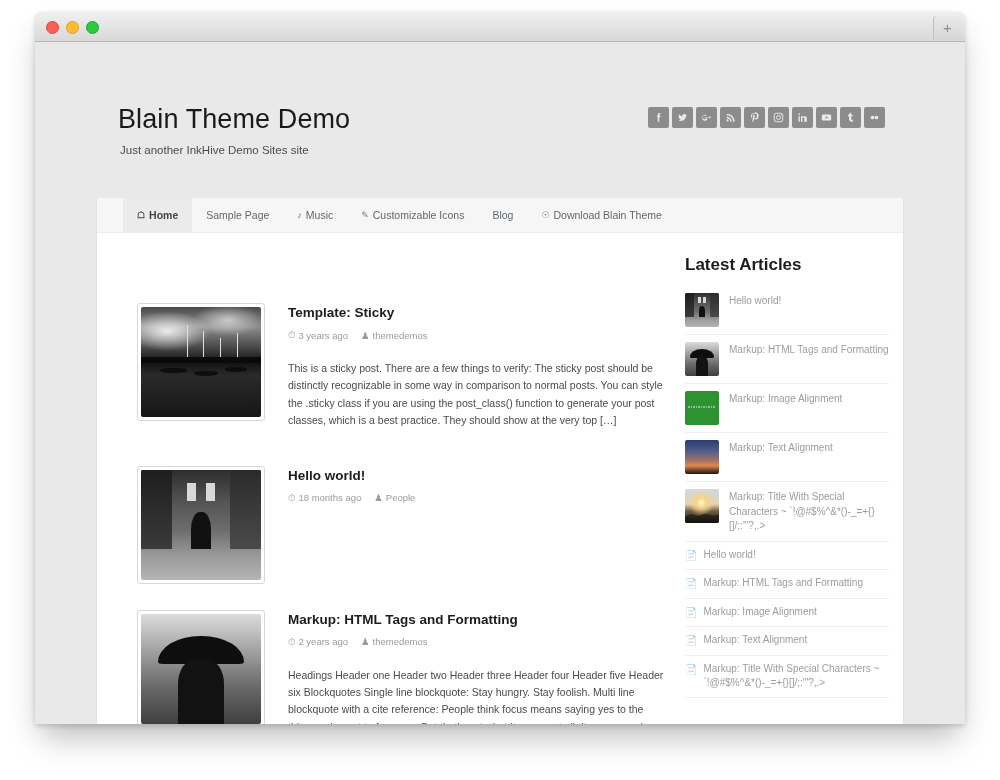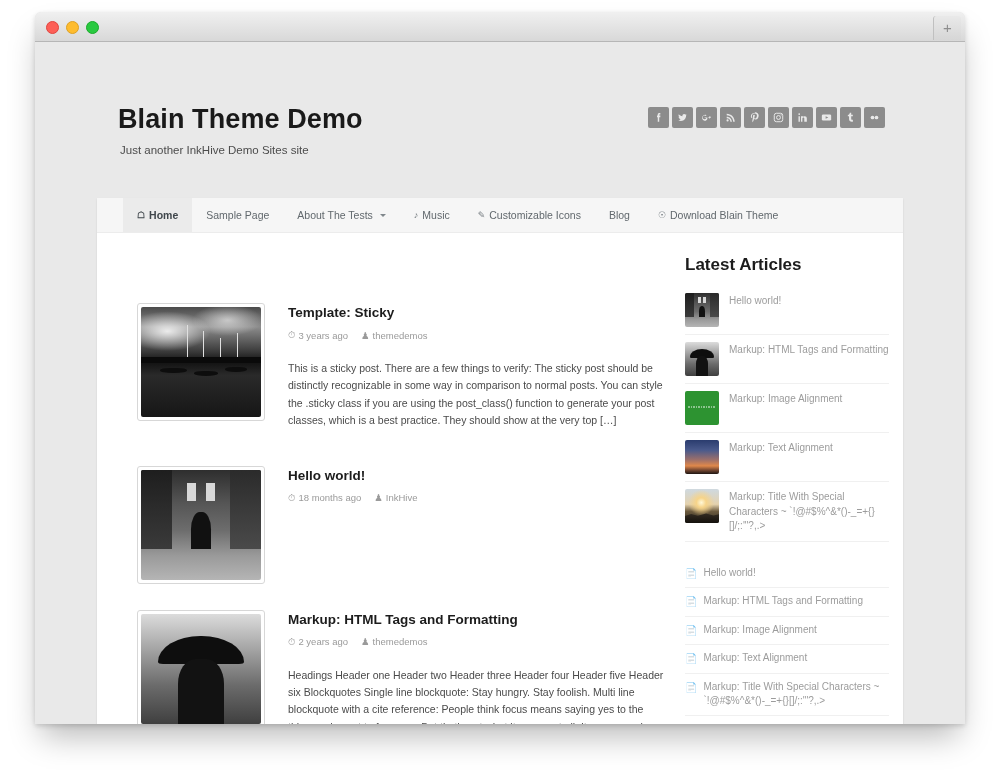--- a/index.html
+++ b/index.html
@@ -81,21 +81,21 @@
     padding: 46px 0 0 0;
     height: 104px;
     box-sizing: border-box;
   }
   .site-title {
     position: absolute;
     left: 83px;
     top: 62px;
     margin: 0;
     font-size: 27px;
-    font-weight: 700;
+    font-weight: 400;
     color: #1a1a1a;
     letter-spacing: 0.1px;
   }
   .site-tagline {
     position: absolute;
     left: 85px;
     top: 102px;
     margin: 0;
     font-size: 11.5px;
     color: #4c4c4c;
@@ -234,21 +234,21 @@
     gap: 3px;
   }
   .post-excerpt {
     margin-top: 19px;
     font-size: 10.5px;
     line-height: 1.65;
     color: #4a4a4a;
   }
 
   
-  .widget { margin-bottom: 18px; }
+  .widget { }
   .widget-title {
     margin: 0 0 11px 0;
     font-size: 17px;
     font-weight: 700;
     color: #1c1c1c;
   }
   .la-item {
     display: flex;
     align-items: flex-start;
     gap: 10px;
@@ -430,24 +430,20 @@
 
     <div class="content-card">
 
       <nav class="nav-bar">
         <div class="nav-item active">
           <span class="nav-ico">☖</span>
           <span>Home</span>
         </div>
         <div class="nav-item">
           <span>Sample Page</span>
-        </div>
-        <div class="nav-item">
-          <span>About The Tests</span>
-          <span class="caret"></span>
         </div>
         <div class="nav-item">
           <span class="nav-ico">♪</span>
           <span>Music</span>
         </div>
         <div class="nav-item">
           <span class="nav-ico">✎</span>
           <span>Customizable Icons</span>
         </div>
         <div class="nav-item">
@@ -507,21 +503,21 @@
             </div>
             <div class="post-text">
               <h2 class="post-title">Hello world!</h2>
               <div class="post-meta">
                 <span>
                     <span>⏱</span>
                     <span>18 months ago</span>
                   </span>
                 <span>
                     <span>♟</span>
-                    <span>InkHive</span>
+                    <span>People</span>
                   </span>
               </div>
             </div>
           </article>
 
           <article class="post">
             <div class="post-thumb">
               <div class="thumb-inner">
                 <div class="art-rain">
                   <div class="umb"></div>

